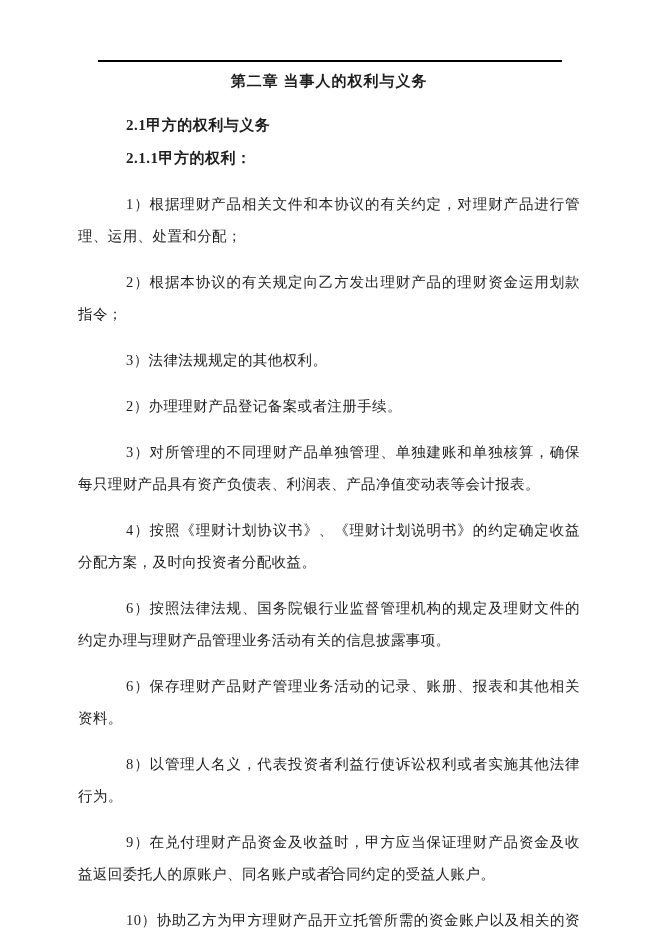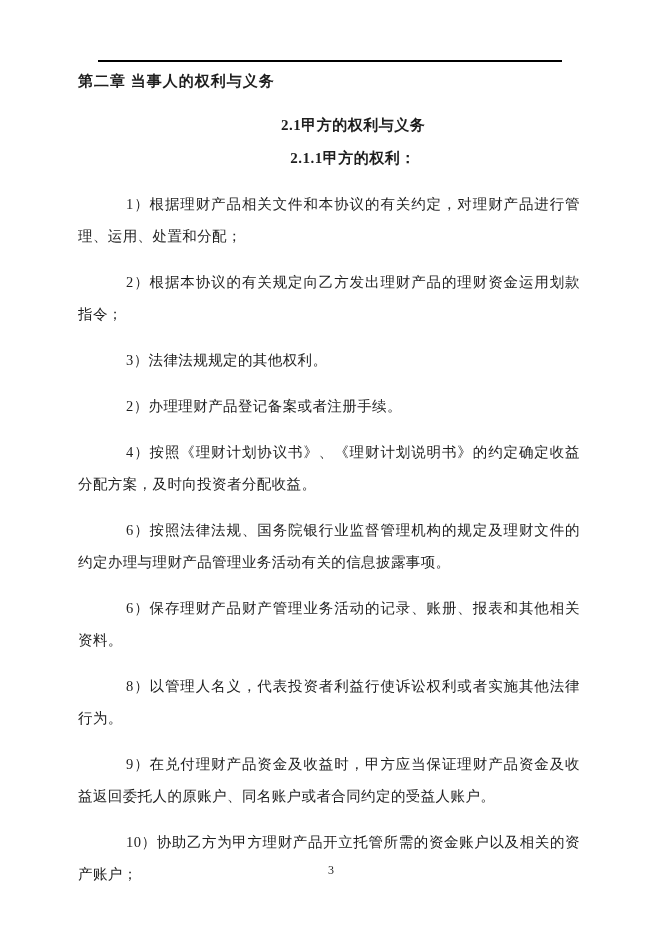--- a/index.html
+++ b/index.html
@@ -18,32 +18,32 @@
     background:#000000;
   }
   .content{
     position:absolute;
     left:78px;top:65px;
     width:502px;
   }
   .chapter-title{
     font-size:15px;
     font-weight:bold;
+    text-align:center;
     line-height:32px;
     letter-spacing:1px;
     margin:0 0 12px 0;
   }
   .heading{
     font-size:15px;
     font-weight:bold;
     line-height:32px;
     margin:1px 0;
     text-indent:48px;
     letter-spacing:0.5px;
-    text-align:center;
   }
   .para{
     font-size:14.5px;
     line-height:32px;
     margin:14px 0;
     text-indent:48px;
     text-align:justify;
     letter-spacing:0.4px;
   }
   .page-number{
@@ -70,20 +70,21 @@
     <div class="heading">2.1甲方的权利与义务</div>
 
     <div class="heading">2.1.1甲方的权利：</div>
 
     <p class="para">1）根据理财产品相关文件和本协议的有关约定，对理财产品进行管理、运用、处置和分配；</p>
     <p class="para">2）根据本协议的有关规定向乙方发出理财产品的理财资金运用划款指令；</p>
     <p class="para">3）法律法规规定的其他权利。</p>
 
 
     <p class="para">2）办理理财产品登记备案或者注册手续。</p>
+    <p class="para">3）对所管理的不同理财产品单独管理、单独建账和单独核算，确保每只理财产品具有资产负债表、利润表、产品净值变动表等会计报表。</p>
     <p class="para">4）按照《理财计划协议书》、《理财计划说明书》的约定确定收益分配方案，及时向投资者分配收益。</p>
     <p class="para">6）按照法律法规、国务院银行业监督管理机构的规定及理财文件的约定办理与理财产品管理业务活动有关的信息披露事项。</p>
     <p class="para">6）保存理财产品财产管理业务活动的记录、账册、报表和其他相关资料。</p>
     <p class="para">8）以管理人名义，代表投资者利益行使诉讼权利或者实施其他法律行为。</p>
     <p class="para">9）在兑付理财产品资金及收益时，甲方应当保证理财产品资金及收益返回委托人的原账户、同名账户或者合同约定的受益人账户。</p>
     <p class="para">10）协助乙方为甲方理财产品开立托管所需的资金账户以及相关的资产账户；</p>
 
   </div>
 
   <div class="page-number">3</div>

